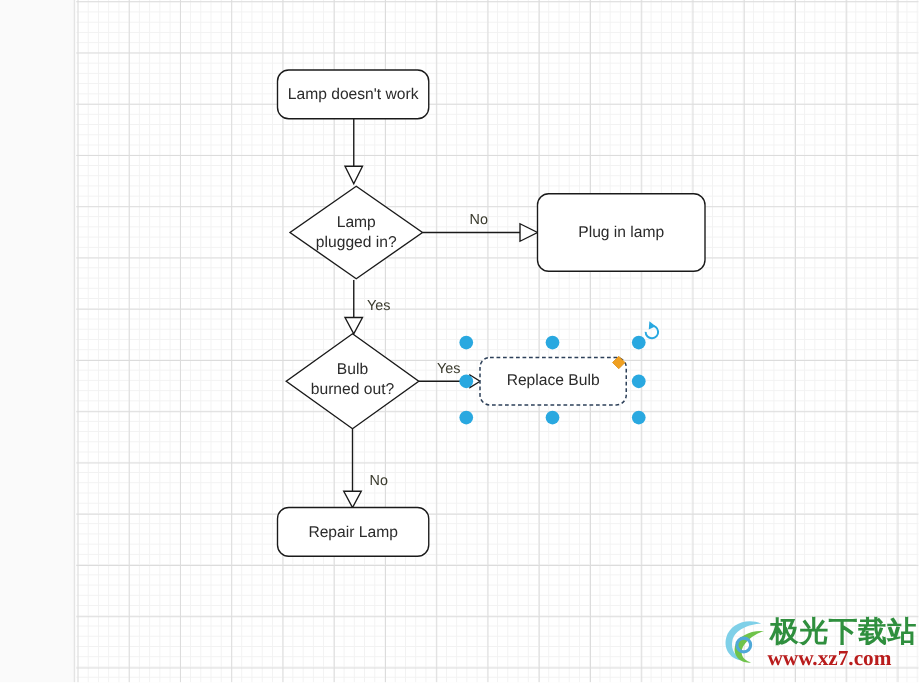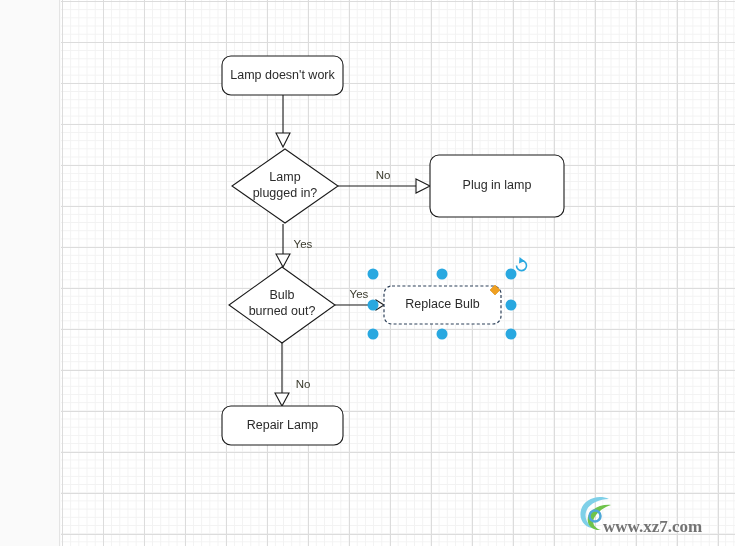--- a/index.html
+++ b/index.html
@@ -114,25 +114,25 @@
     left: 40px; top: 0px;
     font-family: "DejaVu Sans", sans-serif;
     font-size: 23px;
     font-weight: bold;
     color: #2f8f3e;
     letter-spacing: 0.5px;
     white-space: nowrap;
   }
   #wm-text-url {
     position: absolute;
-    left: 27px; top: 27px;
+    left: 38px; top: 27px;
     font-family: "Liberation Serif", serif;
     font-size: 17px;
     font-weight: bold;
-    color: #737373;
+    color: #b91c1c;
     white-space: nowrap;
   }
 </style>
 </head>
 <body>
 
 <div id="app">
 
   <div id="left-panel"></div>
 
@@ -222,16 +222,17 @@
     </g>
 
   </svg>
 
   <div id="watermark">
     <svg width="40" height="46" viewBox="0 0 40 46">
       <path d="M33,9 C22,4 8,9 5,20 C2,31 11,40 21,38 C13,37 8,30 10,22 C12,14 23,9 33,9 Z" fill="#7fd0e8"></path>
       <path d="M35,15 C25,14 14,19 12,27 C10,35 17,41 25,40 C17,38 15,31 20,25 C25,19 31,16 35,15 Z" fill="#6fc34a"></path>
       <circle cx="19" cy="26" r="5.5" fill="none" stroke="#4fa8d8" stroke-width="2.5"></circle>
     </svg>
+    <div id="wm-text-cn">极光下载站</div>
     <div id="wm-text-url">www.xz7.com</div>
   </div>
 
 </div>
 
 </body></html>

